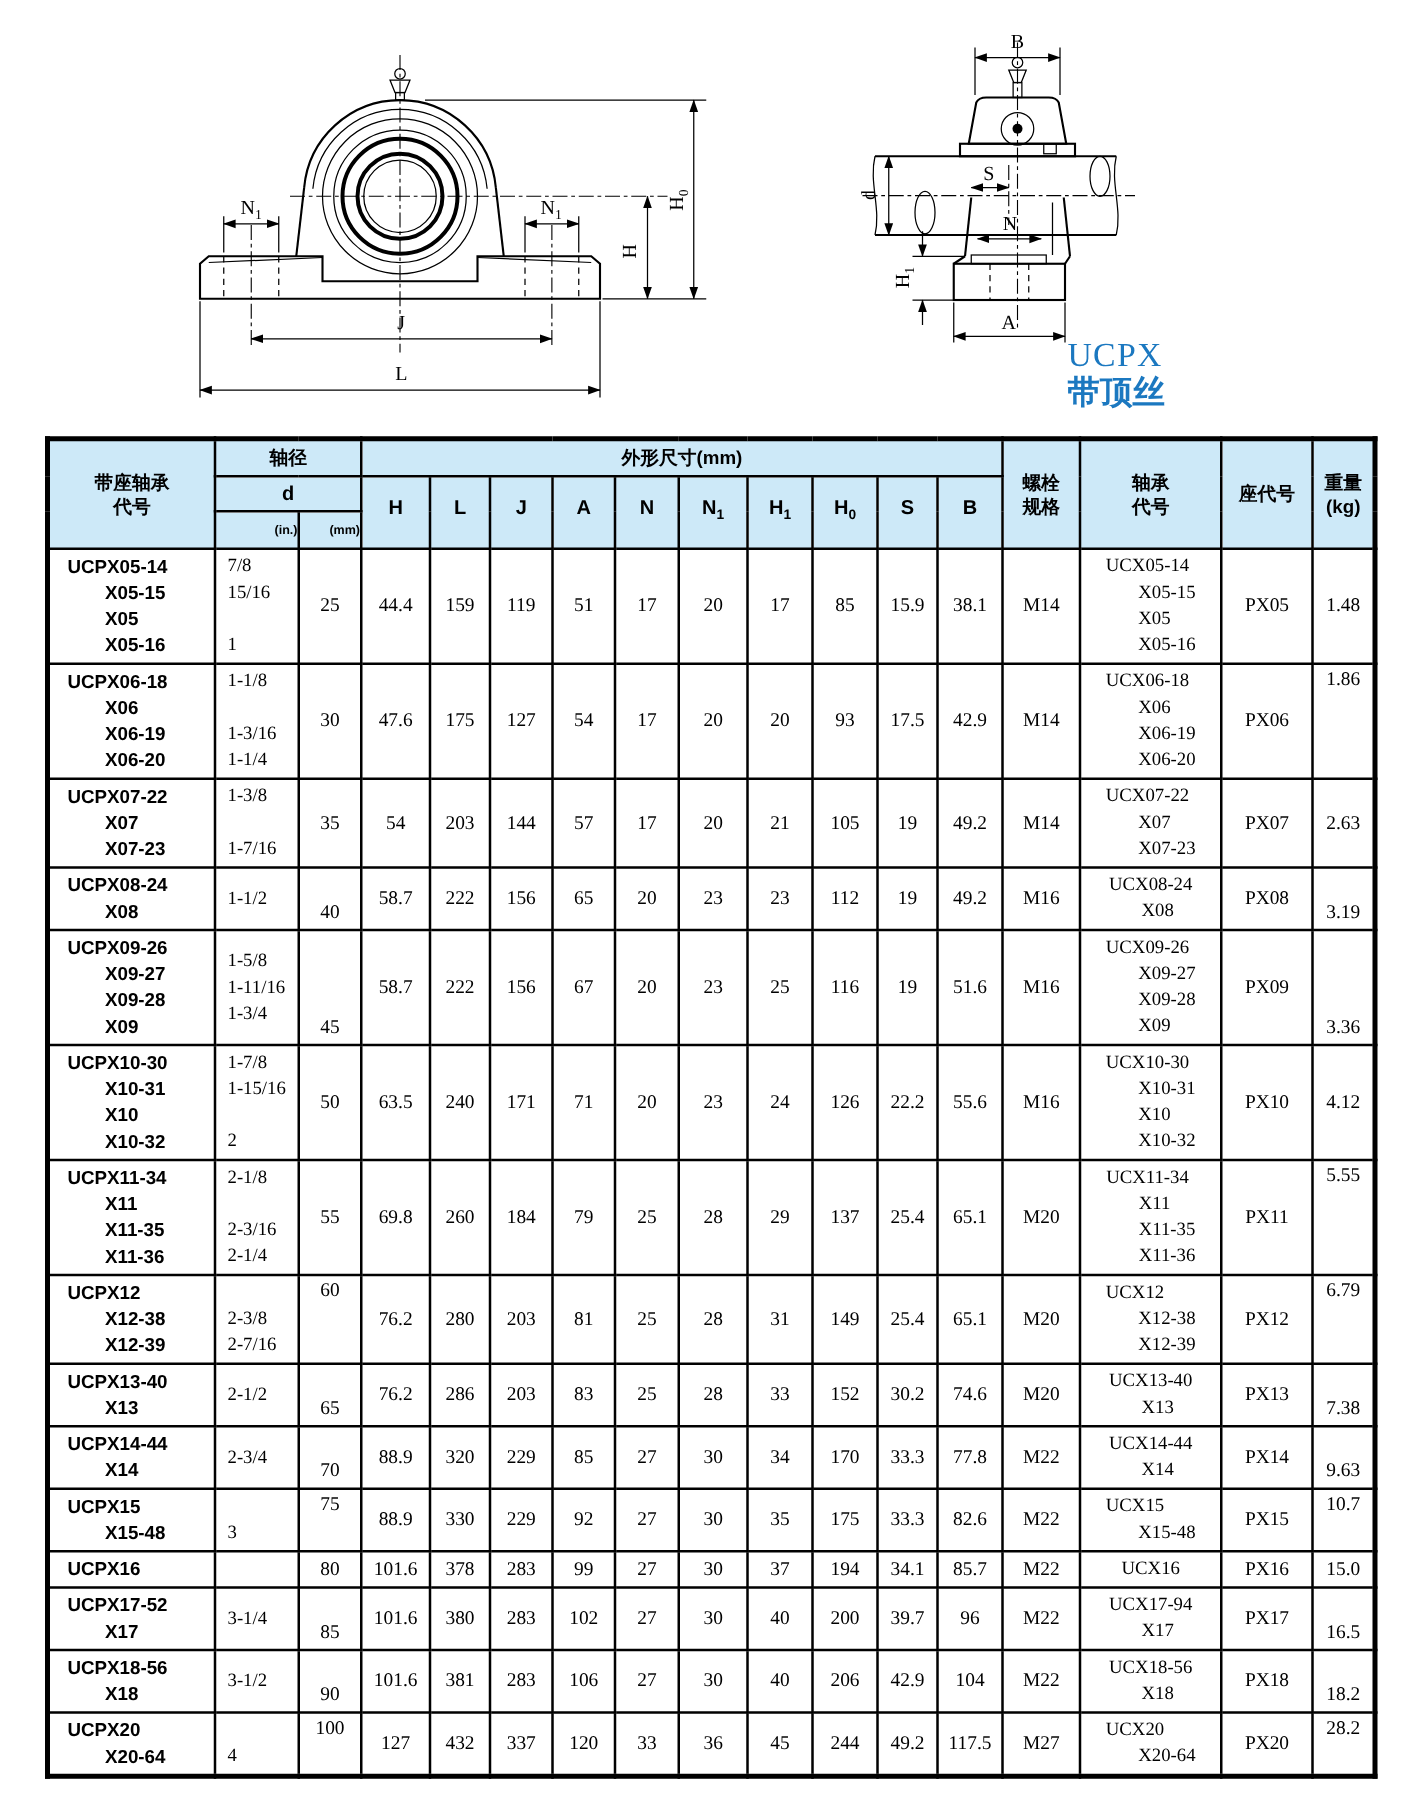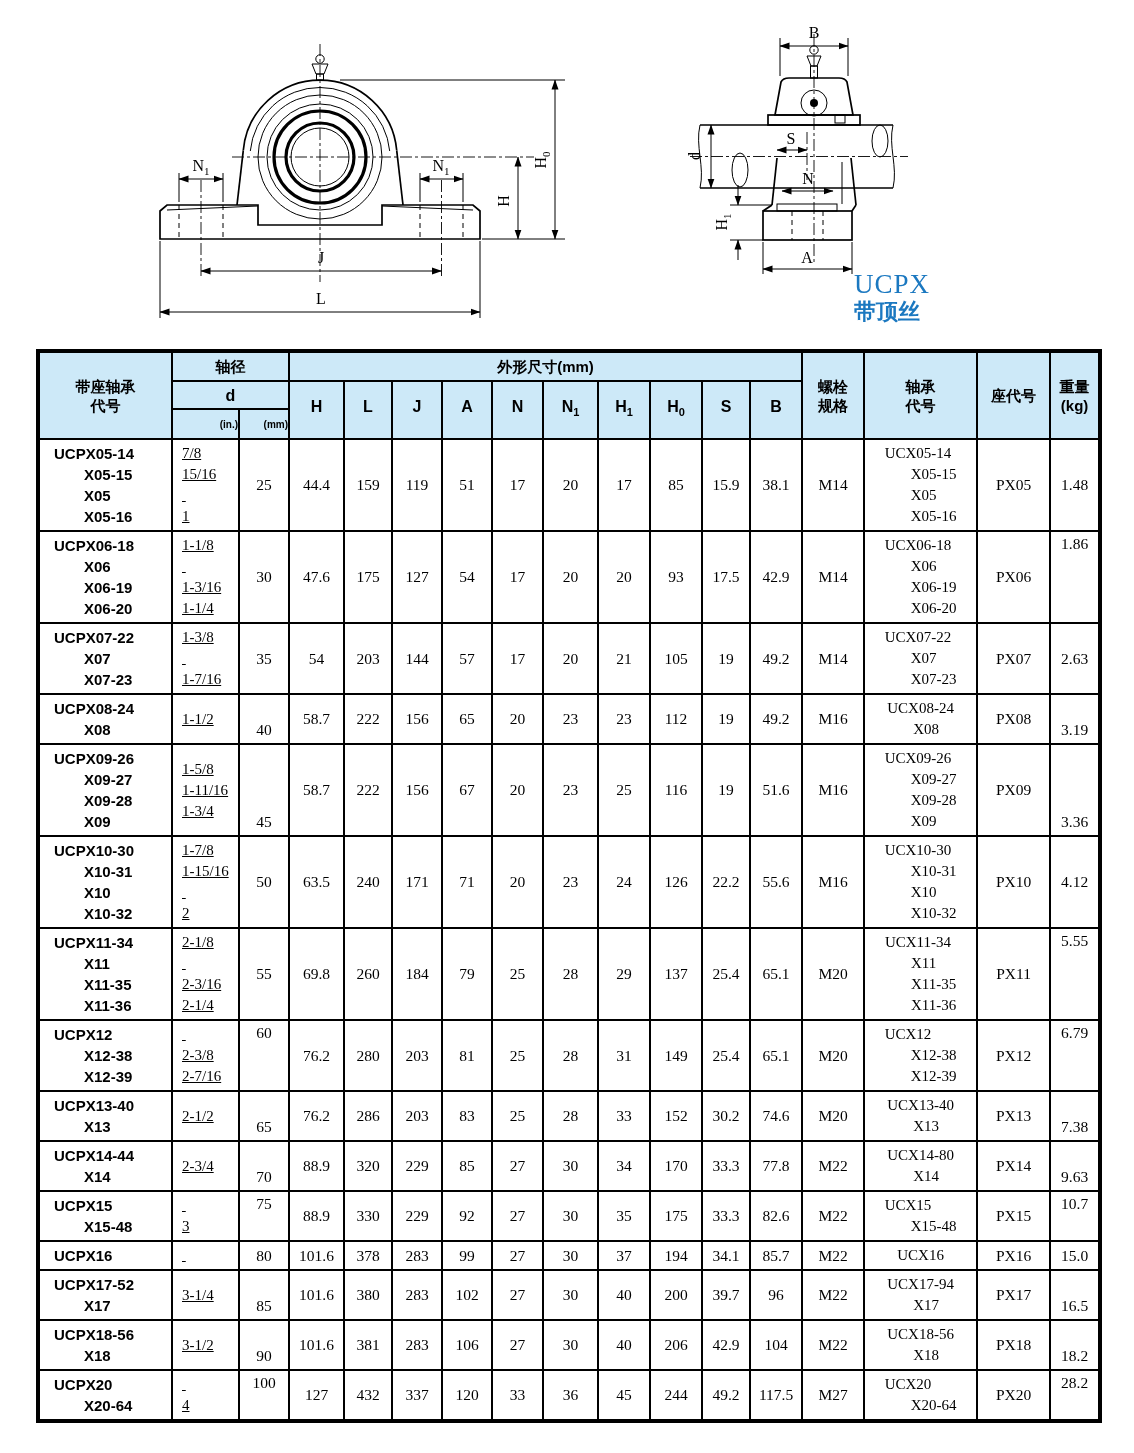--- a/index.html
+++ b/index.html
@@ -10,37 +10,37 @@
   .ol{fill:none;stroke:#000;stroke-width:1.7;}
   .thin{fill:none;stroke:#000;stroke-width:1;}
   .thick{fill:none;stroke:#000;stroke-width:3.2;}
   .dim{fill:none;stroke:#000;stroke-width:1;}
   .cl{fill:none;stroke:#000;stroke-width:0.9;stroke-dasharray:12 3 3 3;}
   .dash{fill:none;stroke:#000;stroke-width:1;stroke-dasharray:5 4;}
   text.dl{font-family:"Liberation Serif",serif;font-size:16px;fill:#000;text-anchor:middle;}
   text.dl .sb{font-size:11px;}
   .capt{position:absolute;left:854px;top:270px;line-height:1.05;}
   .capt .l1{font-family:"Liberation Serif",serif;font-size:27px;letter-spacing:1px;}
-  .capt .l2{font-size:22px;font-weight:bold;margin-top:2px;}
+  .capt .l2{font-size:26px;font-weight:bold;margin-top:2px;}
   
   table.spec{position:absolute;left:36px;top:349px;width:1062px;border-collapse:collapse;
              table-layout:fixed;border:4px solid #000;}
   .spec th,.spec td{border:2px solid #000;padding:0;overflow:hidden;}
   .spec th{background:var(--hdr,#cde9f8);font-weight:bold;font-size:15px;line-height:19px;
            white-space:pre-line;text-align:center;vertical-align:middle;}
   .spec th.dimh{font-size:16px;font-family:"Liberation Sans",sans-serif;}
   .spec th.dimh sub{font-size:11px;}
   .spec th.unit{font-size:10px;text-align:right;}
   tr.h1{height:30px;} tr.h2{height:28px;} tr.h3{height:30px;}
   .spec td{background:#fff;vertical-align:middle;font-family:"Liberation Serif",serif;
            font-size:15.5px;text-align:center;}
   .ln{line-height:21px;white-space:nowrap;text-align:left;padding-left:14px;}
   td.c-code{font-family:"Liberation Sans",sans-serif;font-weight:bold;font-size:15px;padding:3px 0;}
   td.c-code .ln.ind{padding-left:44px;}
-  td.c-din{padding:3px 0;text-decoration:underline;}
+  td.c-din{padding:3px 0;}
   td.c-din .ln{padding-left:9px;font-size:15px;}
   td.c-bearing{padding:3px 0;margin-left:28px;}
   td.c-bearing .blk{display:inline-block;font-size:15px;}
   td.c-bearing .ln{padding-left:0;}
   td.c-bearing .ln.ind{padding-left:26px;}
   td.pos-top{vertical-align:top;padding-top:3px;margin-top:14px;}
   td.pos-bottom{vertical-align:bottom;padding-bottom:4px;}
 </style>
 </head>
 <body>
@@ -530,21 +530,21 @@
           <td class="c-dim">320</td>
           <td class="c-dim">229</td>
           <td class="c-dim">85</td>
           <td class="c-dim">27</td>
           <td class="c-dim">30</td>
           <td class="c-dim">34</td>
           <td class="c-dim">170</td>
           <td class="c-dim">33.3</td>
           <td class="c-dim">77.8</td>
           <td class="c-bolt">M22</td>
-          <td class="c-bearing"><div class="blk"><div class="ln">UCX14-80</div><div class="ln ind">X14</div></div></td>
+          <td class="c-bearing"><div class="blk"><div class="ln">UCX14-44</div><div class="ln ind">X14</div></div></td>
           <td class="c-seat">PX14</td>
           <td class="c-weight pos-bottom">9.63</td>
         </tr>
         <tr>
           <td class="c-code">
             <div class="blk">
               <div class="ln">UCPX15</div>
               <div class="ln ind">X15-48</div>
             </div>
           </td>

